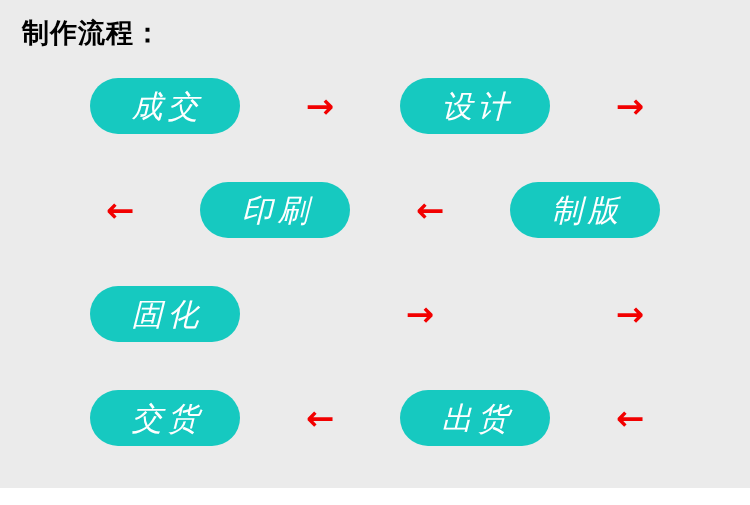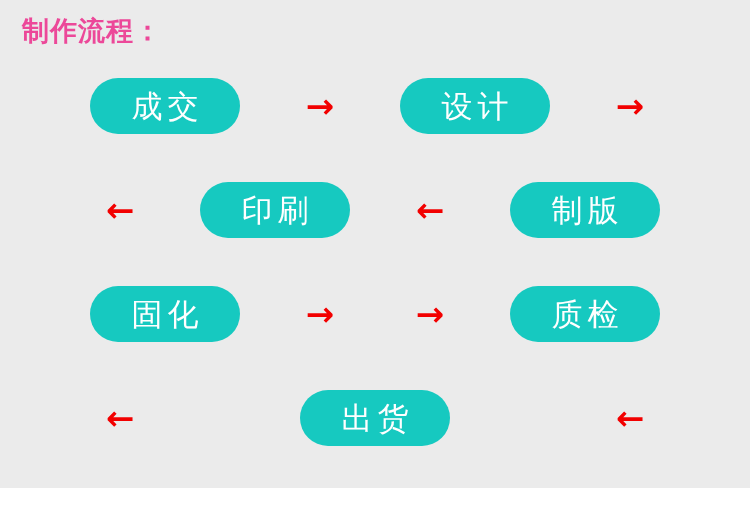--- a/index.html
+++ b/index.html
@@ -42,39 +42,40 @@
     background: #ffffff;
   }
 
   #page-title {
     position: absolute;
     left: 22px;
     top: 16px;
     font-size: 27px;
     line-height: 34px;
     font-weight: bold;
-    color: #ec4899;
+    color: #000000;
     letter-spacing: 1px;
     white-space: nowrap;
-    font-family: Liberation Mono, monospace;
+    font-family: Liberation Serif, serif;
   }
 
   #rows {
     position: absolute;
     left: 0;
     top: 78px;
     width: 750px;
   }
 
   .flow-row {
     position: relative;
     height: 104px;
     display: flex;
     align-items: flex-start;
     justify-content: center;
+    font-style: italic;
   }
   .flow-row.row-3 { height: 94px; }
 
   .row-inner {
     position: relative;
     width: 570px;
     display: flex;
     align-items: center;
     justify-content: space-between;
   }
@@ -149,28 +150,28 @@
       </div>
     </div>
 
     <div class="flow-row row-2">
       <div class="row-inner">
         <div class="flow-node">
           <span class="node-label">固化</span>
         </div>
         <div class="flow-arrow">→</div>
         <div class="flow-arrow">→</div>
-        <div class="flow-node">
-          <span class="node-label">质检</span>
-        </div>
       </div>
     </div>
 
     <div class="flow-row row-3">
       <div class="row-inner">
+        <div class="flow-node">
+          <span class="node-label">交货</span>
+        </div>
         <div class="flow-arrow">←</div>
         <div class="flow-node">
           <span class="node-label">出货</span>
         </div>
         <div class="flow-arrow">←</div>
       </div>
     </div>
 
   </div>
 

